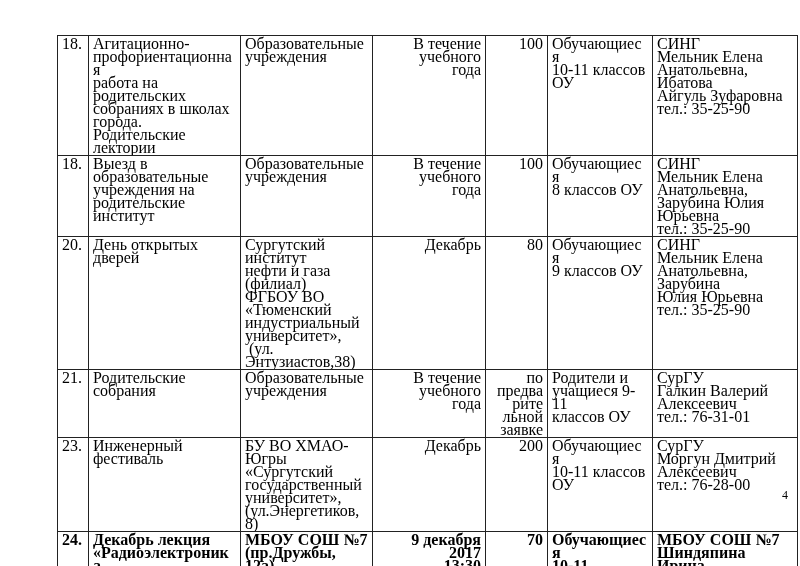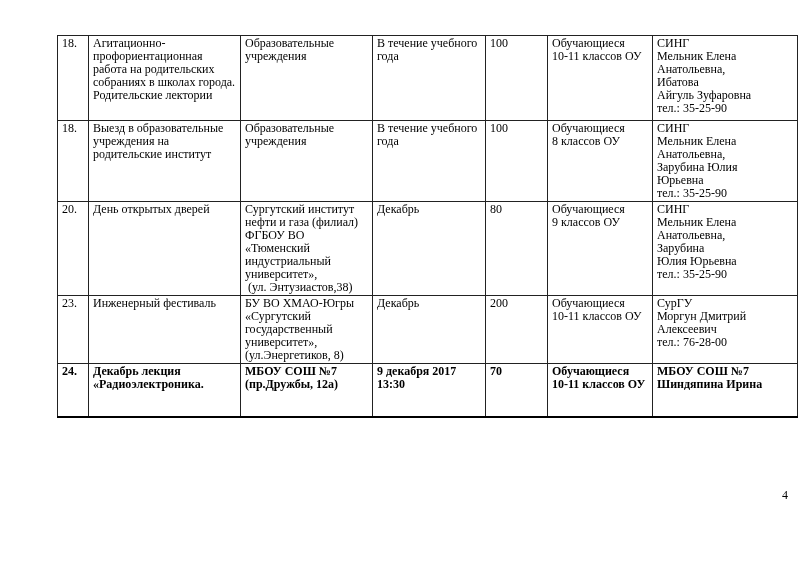--- a/index.html
+++ b/index.html
@@ -24,30 +24,30 @@
     border-collapse: collapse;
     table-layout: fixed;
     width: 740px;
     border: 1.5px solid #000;
     border-bottom-width: 2.5px;
   }
   table.events td {
     border: 1px solid #222;
     vertical-align: top;
     padding: 1px 4px 1px 4px;
-    font-size: 12px;
+    font-size: 16px;
     line-height: 13px;
     white-space: pre-line;
     overflow: hidden;
     word-wrap: break-word;
   }
   
   table.events td:nth-child(4),
   table.events td:nth-child(5) {
-    text-align: left;
+    text-align: right;
   }
   
   table.events tr:nth-child(1) { height: 85px; }
   table.events tr:nth-child(2) { height: 76px; }
   table.events tr:nth-child(3) { height: 81px; }
   table.events tr:nth-child(4) { height: 54px; }
   table.events tr:nth-child(5) { height: 53px; }
   table.events tr:nth-child(6) { height: 63px; }
   table.events tr:nth-child(7) { height: 45px; }
   table.events tr.bold-row td {
@@ -130,20 +130,39 @@
           <td>Обучающиеся
 9 классов ОУ</td>
           <td>СИНГ
 Мельник Елена
 Анатольевна,
 Зарубина
 Юлия Юрьевна
 тел.: 35-25-90</td>
         </tr>
         <tr>
+          <td>21.</td>
+          <td>Родительские собрания</td>
+          <td>Образовательные
+учреждения</td>
+          <td>В течение учебного
+года</td>
+          <td>по
+предварите
+льной
+заявке</td>
+          <td>Родители и
+учащиеся 9-11
+классов ОУ</td>
+          <td>СурГУ
+Галкин Валерий
+Алексеевич
+тел.: 76-31-01</td>
+        </tr>
+        <tr>
           <td>23.</td>
           <td>Инженерный фестиваль</td>
           <td>БУ ВО ХМАО-Югры
 «Сургутский
 государственный
 университет»,
 (ул.Энергетиков, 8)</td>
           <td>Декабрь</td>
           <td>200</td>
           <td>Обучающиеся

